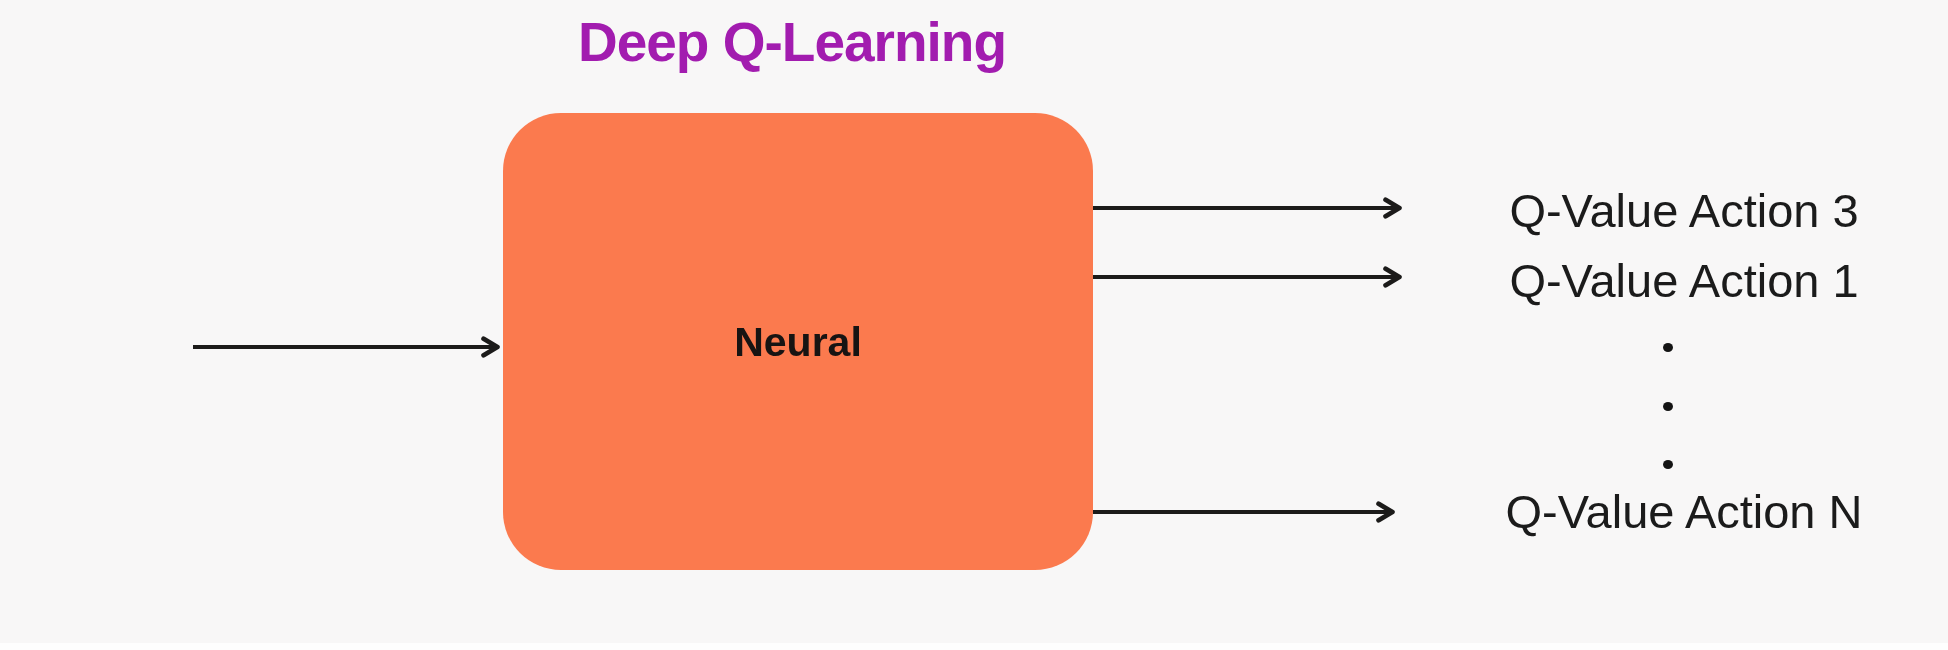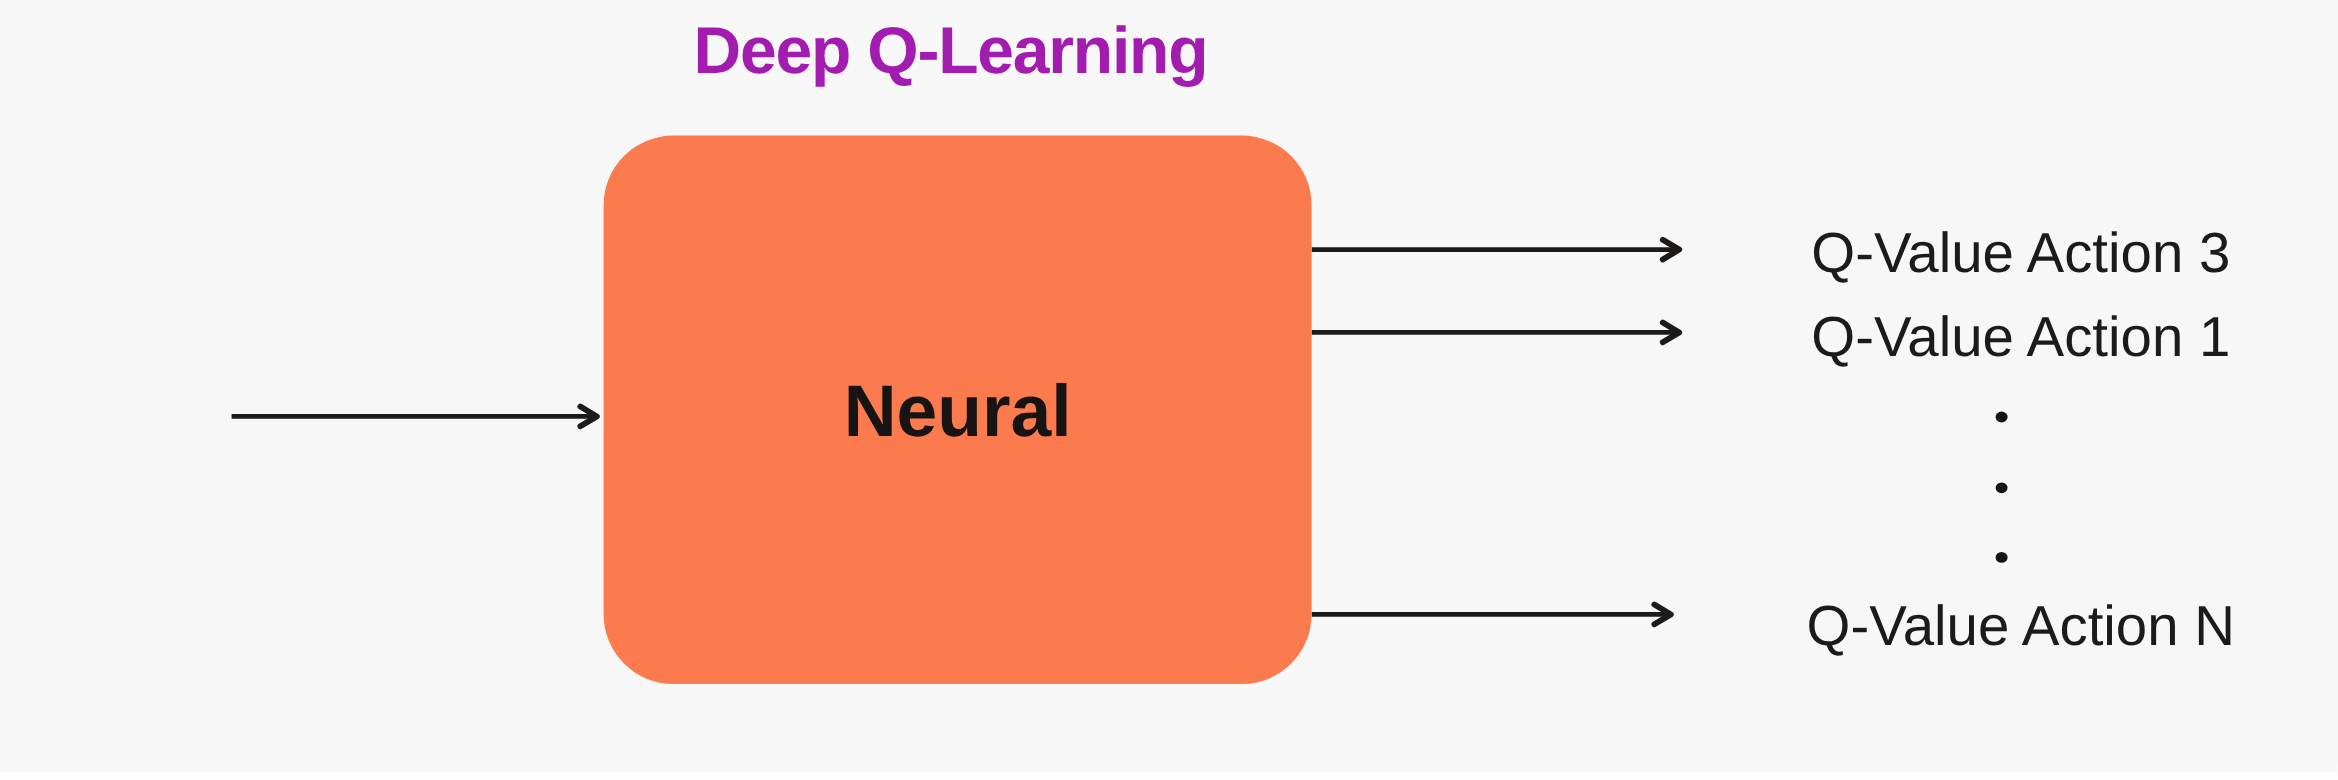--- a/index.html
+++ b/index.html
@@ -34,21 +34,21 @@
     width: 590px;
     height: 457px;
     border-radius: 58px;
     background: #FB7A4E;
     display: flex;
     flex-direction: column;
     align-items: center;
     justify-content: center;
   }
   .nn-box .nn-line {
-    font-size: 61px;
+    font-size: 41px;
     font-weight: 700;
     line-height: 80px;
     color: #171413;
     text-align: right;
   }
   .state-label {
     position: absolute;
     left: 8px;
     top: 348px;
     transform: translateY(-50%);
@@ -68,21 +68,21 @@
     position: absolute;
     left: 1684px;
     transform: translate(-50%, -50%);
     font-size: 47px;
     font-weight: 500;
     color: #1B1B1B;
     white-space: nowrap;
   }
   .q-label.q1 { top: 210px; }
   .q-label.q2 { top: 280px; }
-  .q-label.qn { top: 511px; margin-top: 10px; }
+  .q-label.qn { top: 511px; }
   .dot {
     position: absolute;
     left: 1663px;
     width: 10px;
     height: 9px;
     border-radius: 50%;
     background: #141414;
   }
   .dot.d1 { top: 343px; }
   .dot.d2 { top: 402px; }

